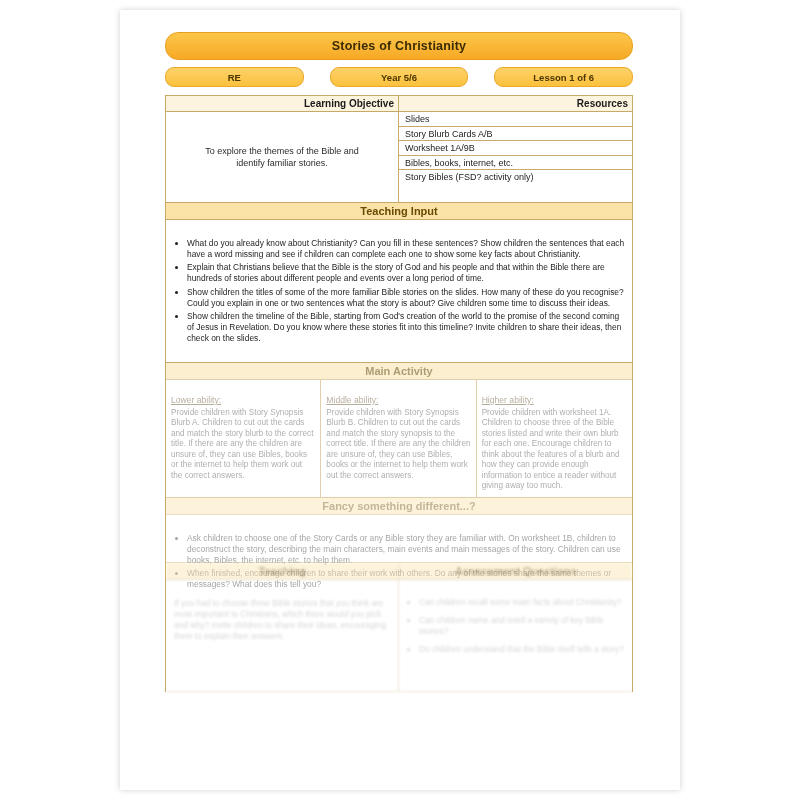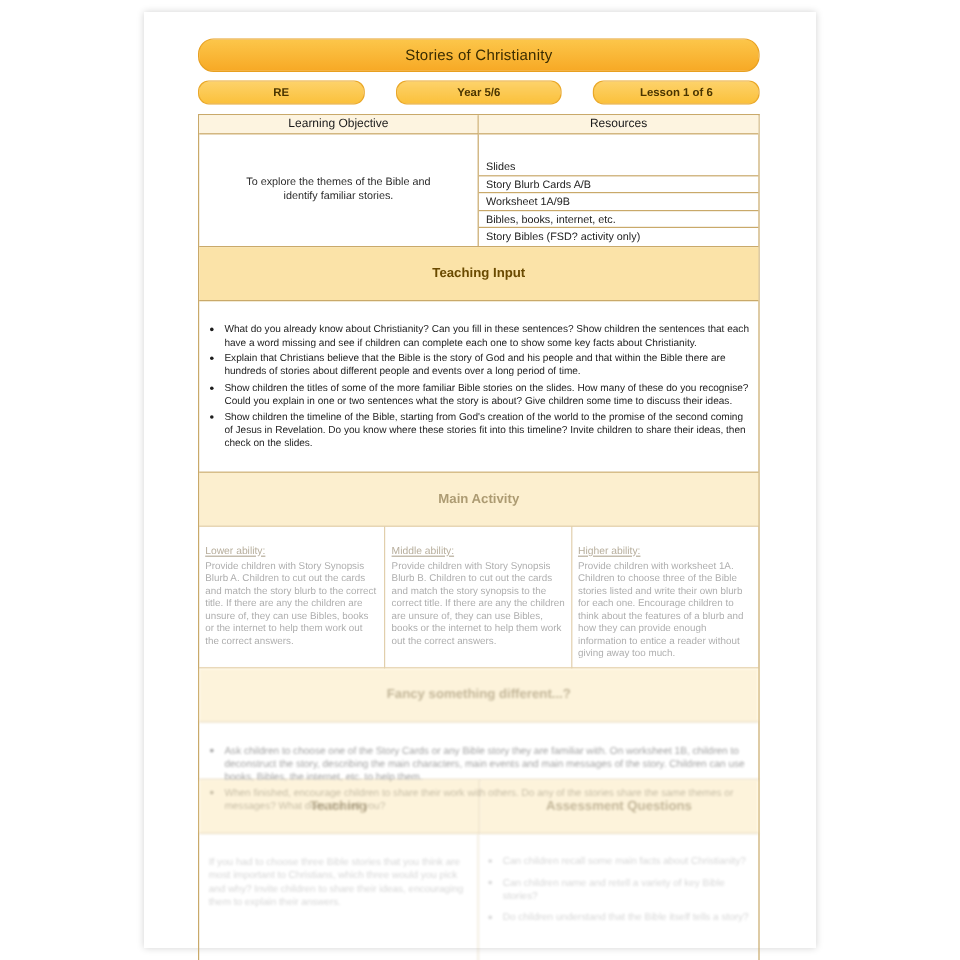--- a/index.html
+++ b/index.html
@@ -40,21 +40,21 @@
   
   .title-pill {
     height: 26px;
     border-radius: 13px;
     background: linear-gradient(#fcc64a, #f7a925);
     border: 1px solid #e8a020;
     display: flex;
     align-items: center;
     justify-content: center;
     color: #3a2c00;
-    font-weight: normal;
+    font-weight: bold;
     font-size: 12.5px;
     letter-spacing: .2px;
   }
 
   .pill-row {
     display: flex;
     gap: 26px;
     margin-top: 7px;
   }
   .pill {
@@ -83,34 +83,34 @@
     box-sizing: border-box;
     padding: 15px 5px;
   }
   .half { width: 50%; }
   .third { width: 33.3333%; }
   .full { width: 100%; }
   .vline { border-right: 1px solid #c9a96a; }
 
   .hdr {
     background: #fdf4e0;
-    text-align: center;
-    font-weight: normal;
+    text-align: right;
+    font-weight: bold;
     font-size: 10px;
     color: #1a1a1a;
     padding: 2px 4px;
   }
 
   .band {
     background: #fbe3a8;
     text-align: center;
     font-weight: bold;
     font-size: 11px;
     color: #6a4a00;
-    padding: 16px 4px;
+    padding: 2px 4px;
     border-bottom: 1px solid #c9a96a;
   }
   .band-faint { opacity: .55; }
   .band-faint2 { opacity: .40; }
 
   .lo-cell {
     height: 74px;
     display: flex;
     align-items: center;
     justify-content: center;
@@ -199,21 +199,21 @@
 
       <div class="row">
         <div class="cell half vline hdr">Learning Objective</div>
         <div class="cell half hdr">Resources</div>
       </div>
 
       <div class="row">
         <div class="cell half vline" style="padding:0;">
           <div class="lo-cell">To explore the themes of the Bible and identify familiar stories.</div>
         </div>
-        <div class="cell half res-list" style="padding:0;margin-top:20px;">
+        <div class="cell half res-list" style="padding:0;">
           <div class="res-item">Slides</div>
           <div class="res-item">Story Blurb Cards A/B</div>
           <div class="res-item">Worksheet 1A/9B</div>
           <div class="res-item">Bibles, books, internet, etc.</div>
           <div class="res-item">Story Bibles (FSD? activity only)</div>
         </div>
       </div>
 
       <div class="row">
         <div class="band full">Teaching Input</div>

